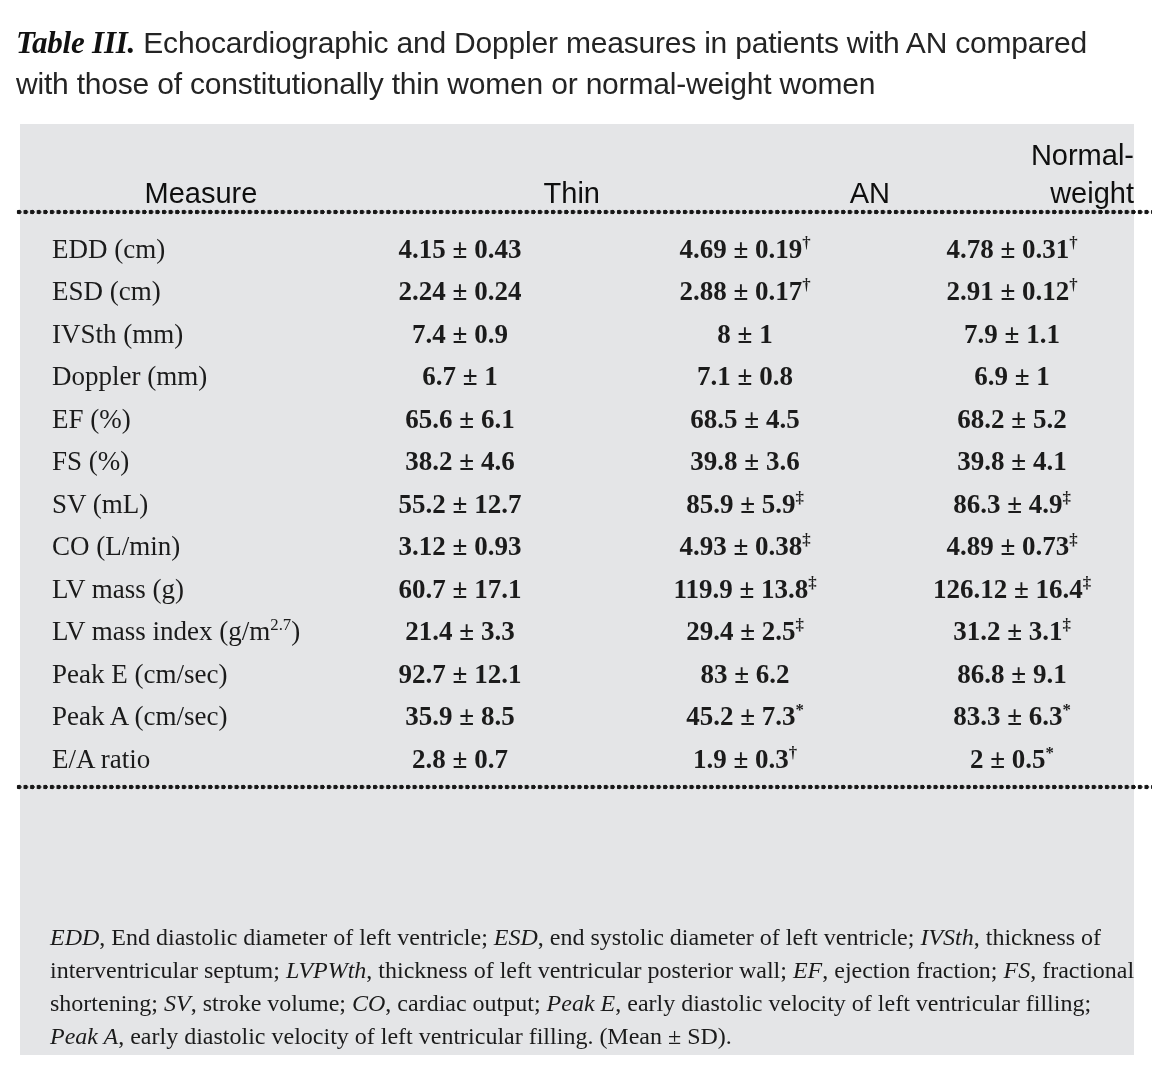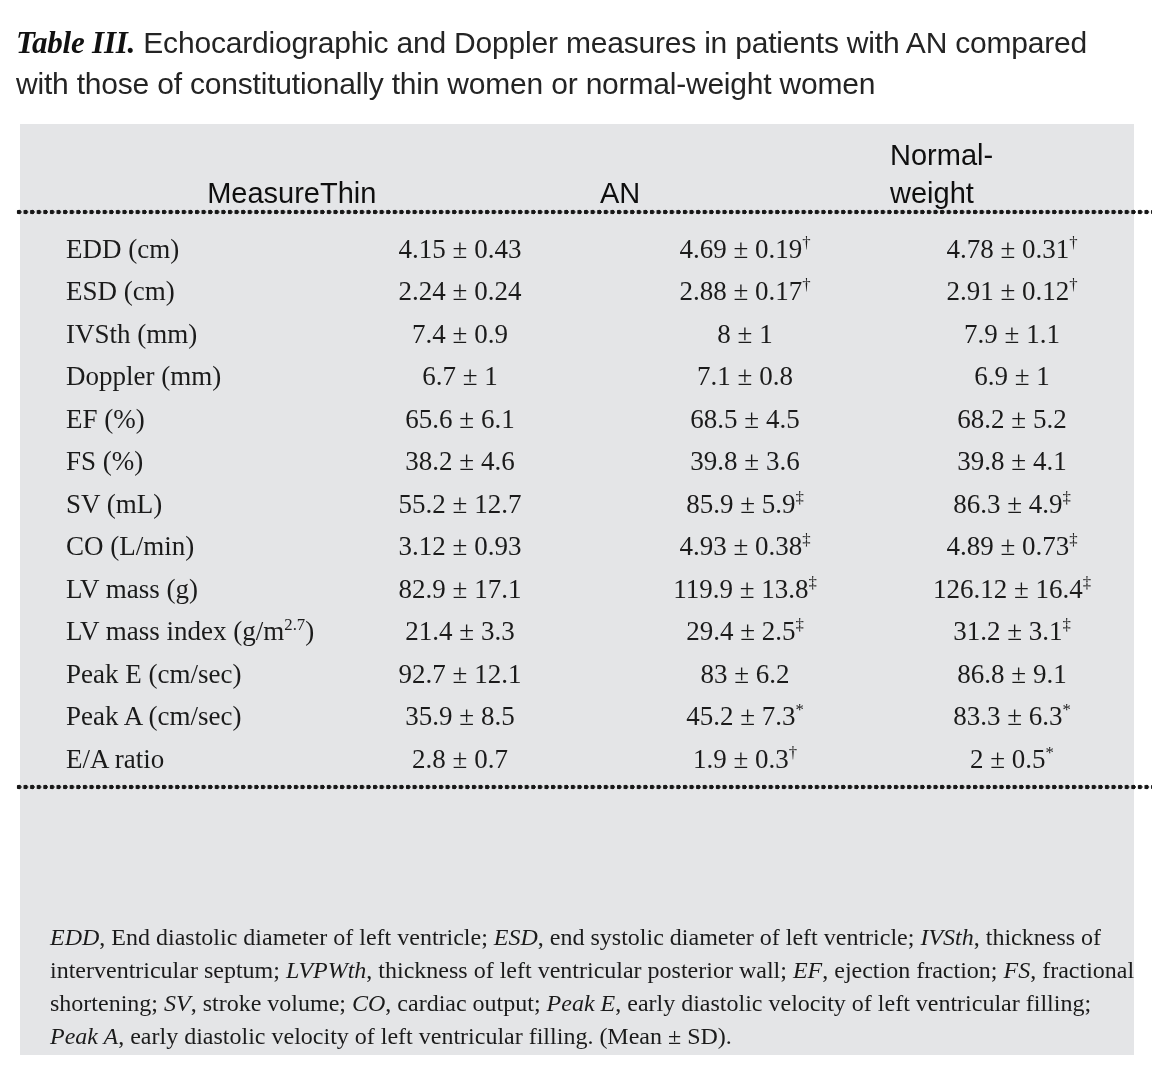--- a/index.html
+++ b/index.html
@@ -27,37 +27,37 @@
     background:#e4e5e7;
   }
   .grid-cols{display:grid;grid-template-columns:300px 280px 290px 244px;}
   .thead{
     position:absolute;left:0;top:8px;width:100%;
     align-items:end;
     font-family:"Liberation Sans","DejaVu Sans",sans-serif;
     font-size:29px;line-height:38px;color:#0f0f0f;
     height:80px;
   }
-  .th{text-align:left;}
-  .th-measure{text-align:right;padding-left:62px;}
+  .th{text-align:right;}
+  .th-measure{text-align:center;padding-left:62px;}
   .th-normal span{white-space:pre-line;display:inline-block;}
   
   .dotted{
     position:absolute;left:16px;width:1136px;height:6px;
     background-image:radial-gradient(circle at 3px 3px,#171717 2.1px,rgba(0,0,0,0) 2.6px);
     background-size:6.6px 6px;background-repeat:repeat-x;
   }
   .rule-top{top:209px;}
   .rule-bottom{top:784px;}
   
   .tbody{position:absolute;left:0;top:104px;width:100%;}
   .tr{height:42.5px;align-items:center;font-size:27px;color:#1b1b1b;}
   .td{white-space:nowrap;}
-  .c-measure{padding-left:46px;text-align:left;}
-  .c-num{text-align:center;}
+  .c-measure{padding-left:32px;text-align:left;}
+  .c-num{text-align:center;font-weight:bold;}
   .td sup, .fn sup{font-size:62%;line-height:0;vertical-align:super;}
   
   .fn{
     position:absolute;left:30px;top:797px;width:1092px;
     font-size:24px;line-height:33px;color:#1b1b1b;
   }
   .fn p{margin:0;}
   .fn i{font-style:italic;}
 </style>
 </head>
@@ -132,21 +132,21 @@
           <div class="td c-num"><span>86.3 ± 4.9</span><sup>‡</sup></div>
         </div>
         <div class="tr grid-cols">
           <div class="td c-measure"><span>CO (L/min)</span></div>
           <div class="td c-num"><span>3.12 ± 0.93</span></div>
           <div class="td c-num"><span>4.93 ± 0.38</span><sup>‡</sup></div>
           <div class="td c-num"><span>4.89 ± 0.73</span><sup>‡</sup></div>
         </div>
         <div class="tr grid-cols">
           <div class="td c-measure"><span>LV mass (g)</span></div>
-          <div class="td c-num"><span>82.9 ± 17.1</span></div>
+          <div class="td c-num"><span>60.7 ± 17.1</span></div>
           <div class="td c-num"><span>119.9 ± 13.8</span><sup>‡</sup></div>
           <div class="td c-num"><span>126.12 ± 16.4</span><sup>‡</sup></div>
         </div>
         <div class="tr grid-cols">
           <div class="td c-measure"><span>LV mass index (g/m</span><sup>2.7</sup><span>)</span></div>
           <div class="td c-num"><span>21.4 ± 3.3</span></div>
           <div class="td c-num"><span>29.4 ± 2.5</span><sup>‡</sup></div>
           <div class="td c-num"><span>31.2 ± 3.1</span><sup>‡</sup></div>
         </div>
         <div class="tr grid-cols">

